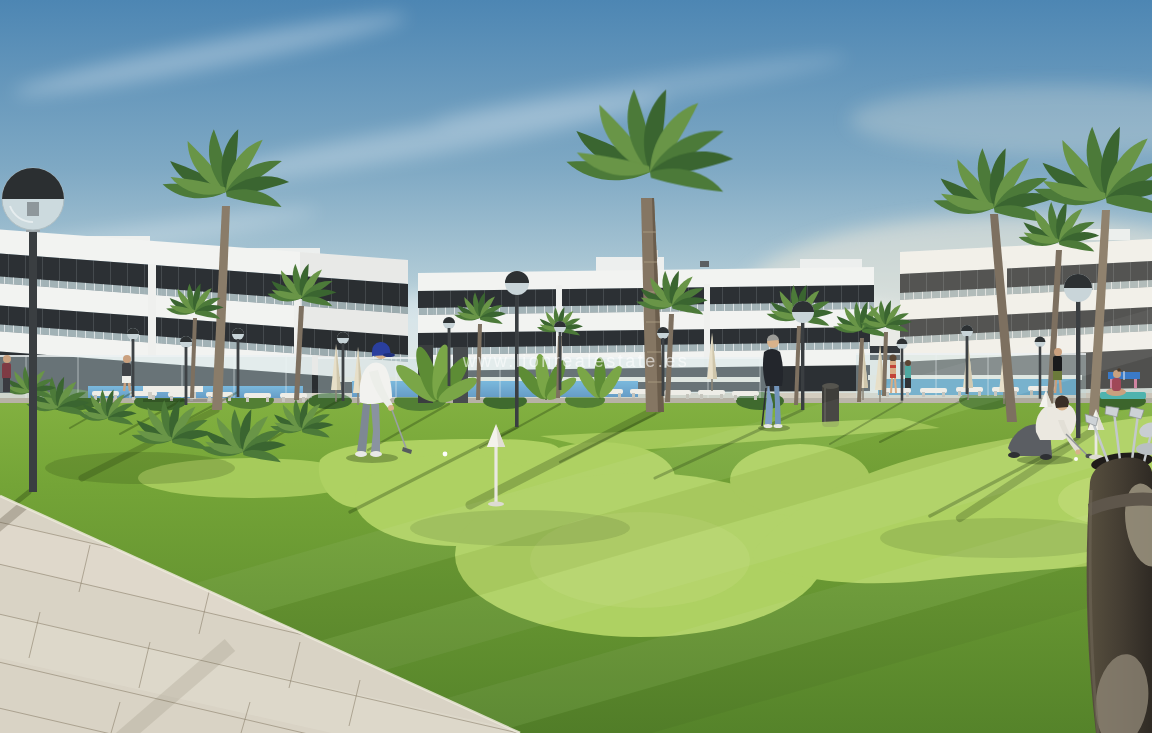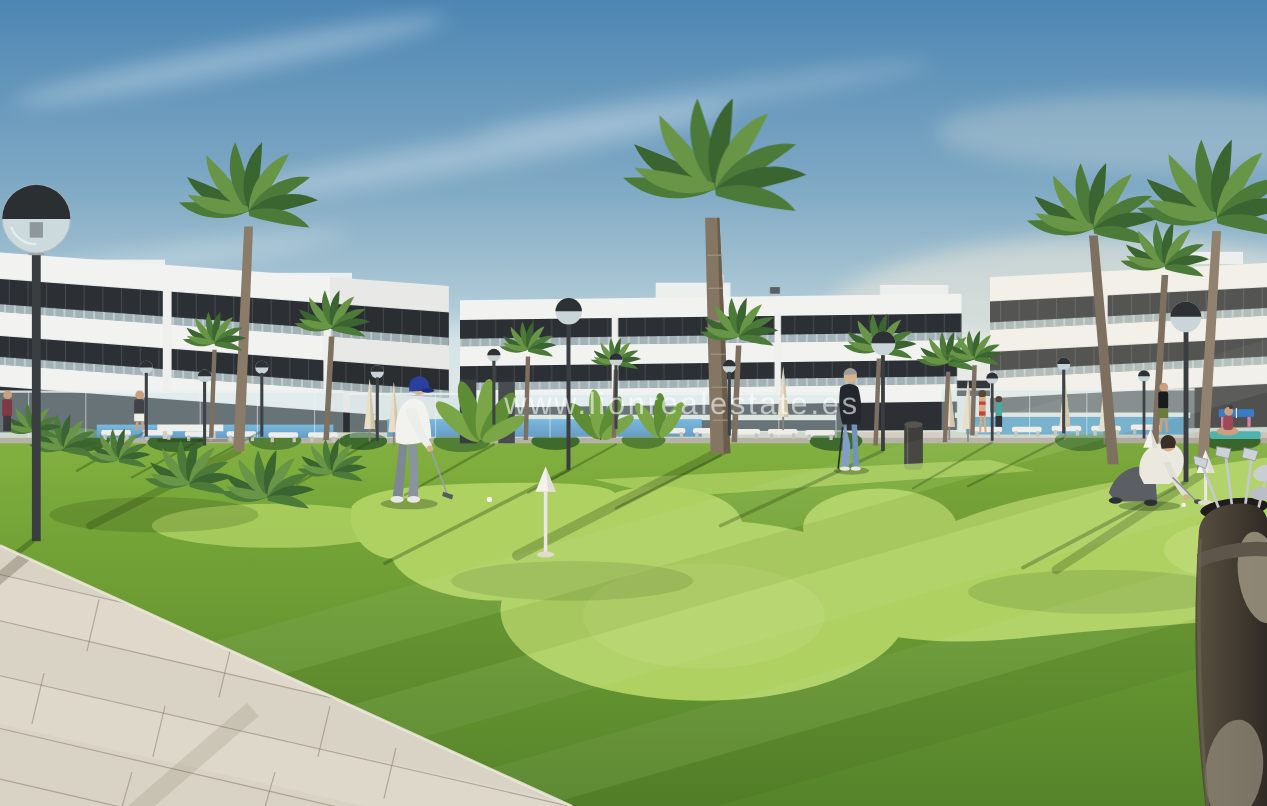--- a/index.html
+++ b/index.html
@@ -8,22 +8,22 @@
     --grass:#74a437; --grass-dark:#5d8c28; --putting-green:#aed162;
     --pavement:#d9d3c5; --pool-water:#2e7fc2; --palm-green:#4c7a39;
     --cap-blue:#2a3f9e; --jeans-blue:#7f9fc6; --watermark-color:rgba(255,255,255,0.58);
   }
   html,body{margin:0;padding:0;background:#222;}
   .stage{position:relative;width:1152px;height:733px;overflow:hidden;
          font-family:"Liberation Sans",sans-serif;background:var(--sky-horizon);}
   .stage svg{position:absolute;inset:0;display:block;}
   .watermark{
     position:absolute;left:576px;top:351px;transform:translateX(-50%);
-    color:var(--watermark-color);font-size:28px;font-weight:400;
-    letter-spacing:2.5px;white-space:nowrap;user-select:none;pointer-events:none;margin-left:44px;
+    color:var(--watermark-color);font-size:18px;font-weight:400;
+    letter-spacing:2.5px;white-space:nowrap;user-select:none;pointer-events:none;
   }
   .fr-d{fill:#3a6530}.fr-m{fill:var(--palm-green)}.fr-l{fill:#699547}
   .pg{fill:var(--putting-green)}
   .glass{fill:rgba(203,226,228,0.38)}
   .band-w{fill:var(--building-white)}
   .band-d{fill:var(--glazing-dark)}
   .bal{fill:#b7c9ce;opacity:.85}
   .shadowline{stroke:rgba(30,55,12,.32);fill:none;stroke-linecap:round}
   .tilejoint{stroke:rgba(125,113,92,.5);stroke-width:1;fill:none}
 </style>

